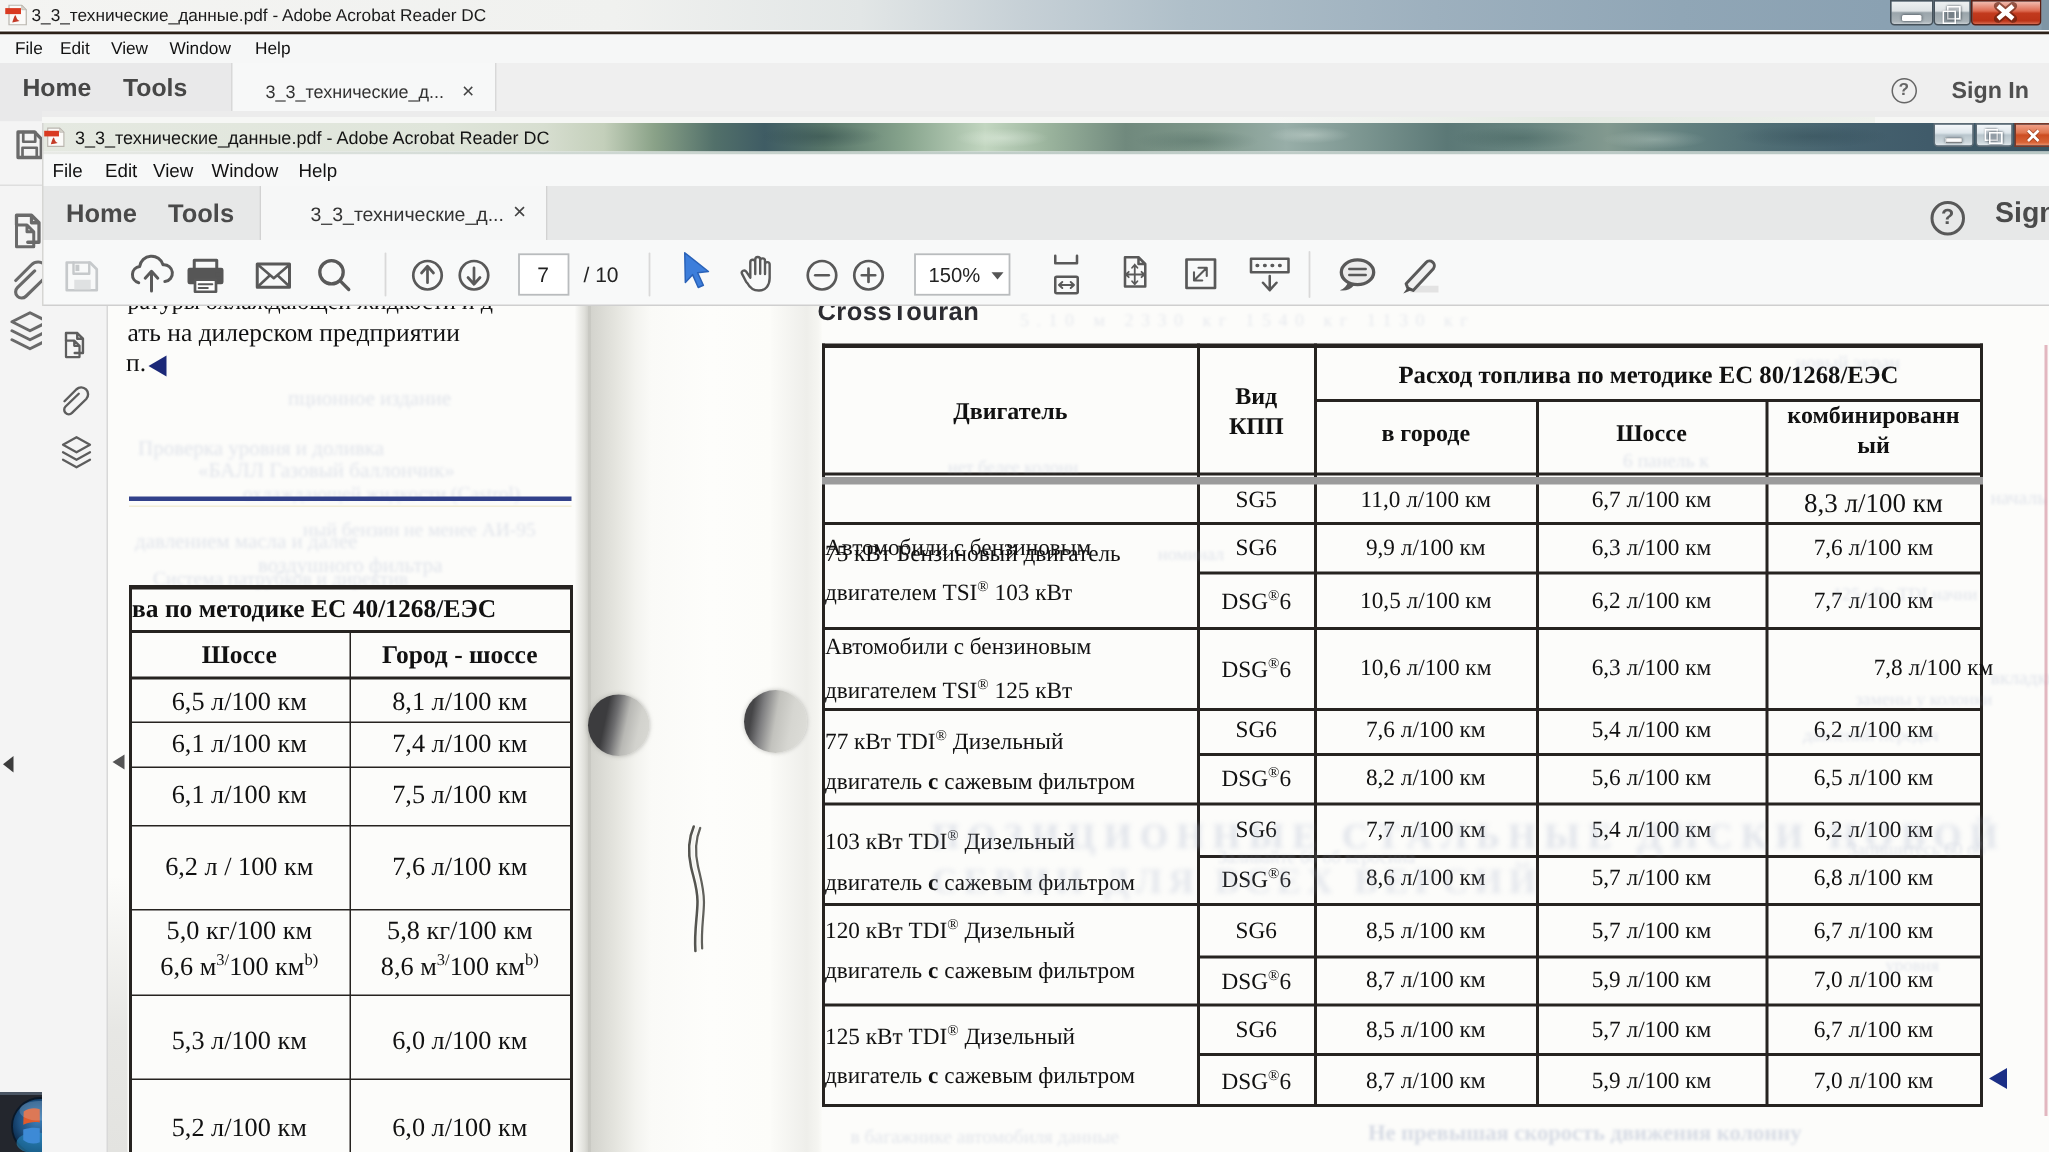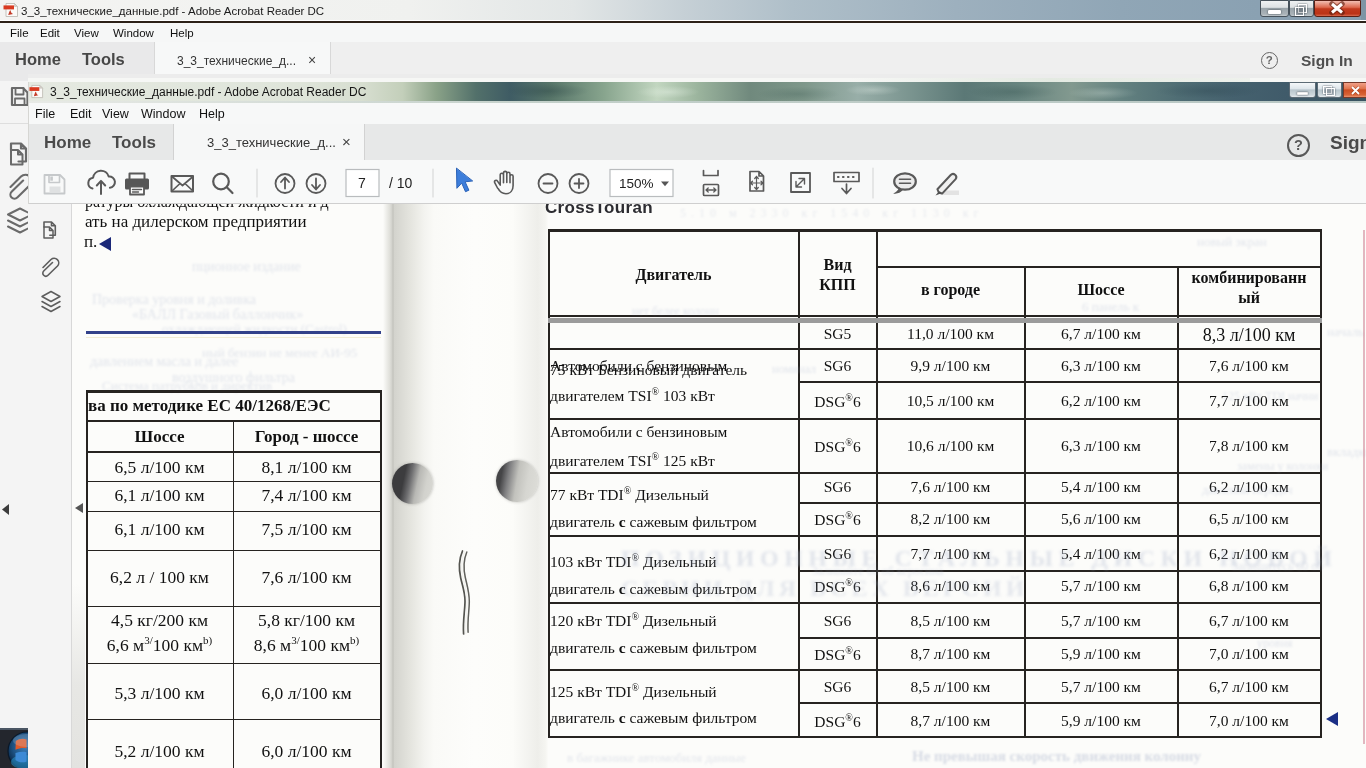--- a/index.html
+++ b/index.html
@@ -309,21 +309,21 @@
     <div class="ser cell" style="left:161px;width:147px;top:223px;font-size:17px;font-weight:bold;">Город - шоссе</div>
 
     <div class="ser cell" style="left:14px;width:147px;top:253px;font-size:17.5px;">6,5 л/100 км</div>
     <div class="ser cell" style="left:161px;width:147px;top:253px;font-size:17.5px;">8,1 л/100 км</div>
     <div class="ser cell" style="left:14px;width:147px;top:281px;font-size:17.5px;">6,1 л/100 км</div>
     <div class="ser cell" style="left:161px;width:147px;top:281px;font-size:17.5px;">7,4 л/100 км</div>
     <div class="ser cell" style="left:14px;width:147px;top:315px;font-size:17.5px;">6,1 л/100 км</div>
     <div class="ser cell" style="left:161px;width:147px;top:315px;font-size:17.5px;">7,5 л/100 км</div>
     <div class="ser cell" style="left:14px;width:147px;top:363px;font-size:17.5px;">6,2 л / 100 км</div>
     <div class="ser cell" style="left:161px;width:147px;top:363px;font-size:17.5px;">7,6 л/100 км</div>
-    <div class="ser cell" style="left:14px;width:147px;top:406px;font-size:17.5px;">4,5 кг/200 км</div>
+    <div class="ser cell" style="left:14px;width:147px;top:406px;font-size:17.5px;">5,0 кг/100 км</div>
     <div class="ser cell" style="left:161px;width:147px;top:406px;font-size:17.5px;">5,8 кг/100 км</div>
     <div class="ser cell" style="left:14px;width:147px;top:430px;font-size:17.5px;">6,6 м<sup style="font-size:11px;">3/</sup>100 км<sup style="font-size:11px;">b)</sup></div>
     <div class="ser cell" style="left:161px;width:147px;top:430px;font-size:17.5px;">8,6 м<sup style="font-size:11px;">3/</sup>100 км<sup style="font-size:11px;">b)</sup></div>
     <div class="ser cell" style="left:14px;width:147px;top:479px;font-size:17.5px;">5,3 л/100 км</div>
     <div class="ser cell" style="left:161px;width:147px;top:479px;font-size:17.5px;">6,0 л/100 км</div>
     <div class="ser cell" style="left:14px;width:147px;top:537px;font-size:17.5px;">5,2 л/100 км</div>
     <div class="ser cell" style="left:161px;width:147px;top:537px;font-size:17.5px;">6,0 л/100 км</div>
 
     <div class="abs" style="left:3px;top:299px;width:0;height:0;border-top:5px solid transparent;border-bottom:5px solid transparent;border-right:8px solid #555;"></div>
 
@@ -368,20 +368,21 @@
     <div class="hl" style="left:476px;top:268px;width:774px;"></div>
     <div class="hl" style="left:726px;top:298px;width:524px;"></div>
     <div class="hl" style="left:476px;top:331px;width:774px;"></div>
     <div class="hl" style="left:726px;top:366px;width:524px;"></div>
     <div class="hl" style="left:476px;top:398px;width:774px;"></div>
     <div class="hl" style="left:726px;top:433px;width:524px;"></div>
     <div class="hl" style="left:476px;top:465px;width:774px;"></div>
     <div class="hl" style="left:726px;top:498px;width:524px;"></div>
     <div class="hl" style="left:476px;top:531.5px;width:774px;height:2.5px;"></div>
 
+    <div class="ser cell" style="left:805px;width:444px;top:36px;font-size:16.5px;font-weight:bold;">Расход топлива по методике ЕС 80/1268/ЕЭС</div>
     <div class="ser cell" style="left:477px;width:249px;top:62px;font-size:16px;font-weight:bold;">Двигатель</div>
     <div class="ser cell" style="left:727px;width:77px;top:52px;font-size:16px;font-weight:bold;">Вид</div>
     <div class="ser cell" style="left:727px;width:77px;top:72px;font-size:16px;font-weight:bold;">КПП</div>
     <div class="ser cell" style="left:805px;width:147px;top:77px;font-size:16px;font-weight:bold;">в городе</div>
     <div class="ser cell" style="left:953px;width:152px;top:77px;font-size:16px;font-weight:bold;">Шоссе</div>
     <div class="ser cell" style="left:1106px;width:142px;top:65px;font-size:16px;font-weight:bold;">комбинированн</div>
     <div class="ser cell" style="left:1106px;width:142px;top:85px;font-size:16px;font-weight:bold;">ый</div>
 
     <div class="ser abs" style="left:478px;top:121px;font-size:15.5px;margin-top:36px;">75 кВт Бензиновый двигатель</div>
     <div class="ser cell" style="left:727px;width:77px;top:121px;font-size:15.5px;">SG5</div>
@@ -398,21 +399,21 @@
     <div class="ser cell" style="left:727px;width:77px;top:188px;font-size:15.5px;">DSG<sup style="font-size:10px;">®</sup>6</div>
     <div class="ser cell" style="left:805px;width:147px;top:188px;font-size:15.5px;">10,5 л/100 км</div>
     <div class="ser cell" style="left:953px;width:152px;top:188px;font-size:15.5px;">6,2 л/100 км</div>
     <div class="ser cell" style="left:1106px;width:142px;top:188px;font-size:15.5px;">7,7 л/100 км</div>
 
     <div class="ser abs" style="left:478px;top:219px;font-size:15.5px;">Автомобили с бензиновым</div>
     <div class="ser abs" style="left:478px;top:247px;font-size:15.5px;">двигателем TSI<sup style="font-size:10px;">®</sup> 125 кВт</div>
     <div class="ser cell" style="left:727px;width:77px;top:233px;font-size:15.5px;">DSG<sup style="font-size:10px;">®</sup>6</div>
     <div class="ser cell" style="left:805px;width:147px;top:233px;font-size:15.5px;">10,6 л/100 км</div>
     <div class="ser cell" style="left:953px;width:152px;top:233px;font-size:15.5px;">6,3 л/100 км</div>
-    <div class="ser cell" style="left:1106px;width:142px;top:233px;font-size:15.5px;">7,8 л/100 км</div>
+    <div class="ser cell" style="left:1106px;width:142px;top:233px;font-size:15.5px;padding-left:40px;">7,8 л/100 км</div>
 
     <div class="ser abs" style="left:478px;top:281px;font-size:15.5px;">77 кВт TDI<sup style="font-size:10px;">®</sup> Дизельный</div>
     <div class="ser abs" style="left:478px;top:309px;font-size:15.5px;">двигатель <b>с</b> сажевым фильтром</div>
     <div class="ser cell" style="left:727px;width:77px;top:274px;font-size:15.5px;">SG6</div>
     <div class="ser cell" style="left:805px;width:147px;top:274px;font-size:15.5px;">7,6 л/100 км</div>
     <div class="ser cell" style="left:953px;width:152px;top:274px;font-size:15.5px;">5,4 л/100 км</div>
     <div class="ser cell" style="left:1106px;width:142px;top:274px;font-size:15.5px;">6,2 л/100 км</div>
     <div class="ser cell" style="left:727px;width:77px;top:306px;font-size:15.5px;">DSG<sup style="font-size:10px;">®</sup>6</div>
     <div class="ser cell" style="left:805px;width:147px;top:306px;font-size:15.5px;">8,2 л/100 км</div>
     <div class="ser cell" style="left:953px;width:152px;top:306px;font-size:15.5px;">5,6 л/100 км</div>

